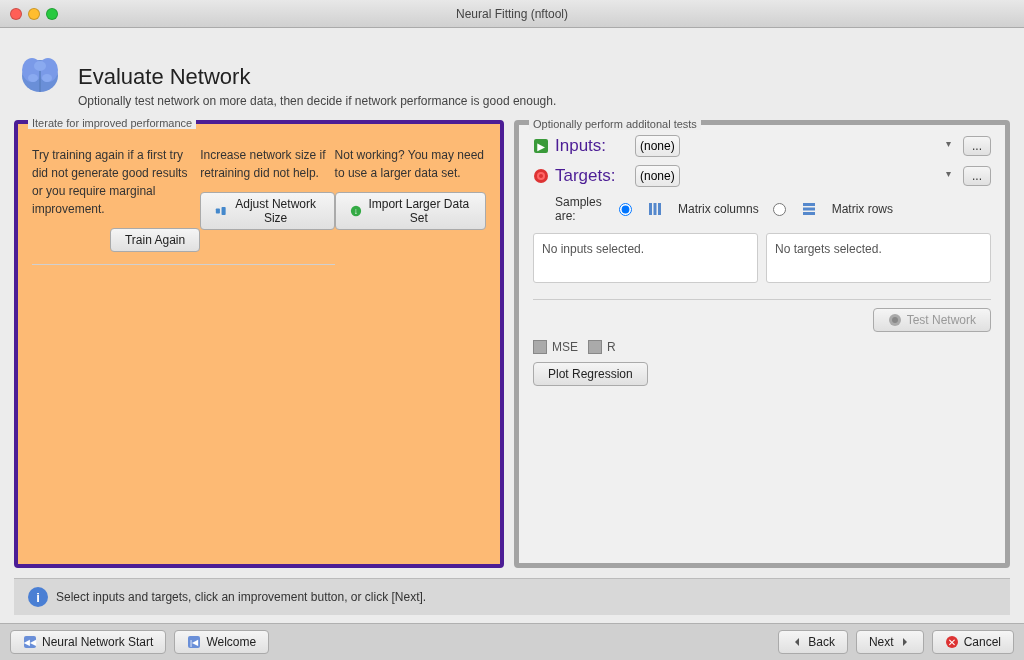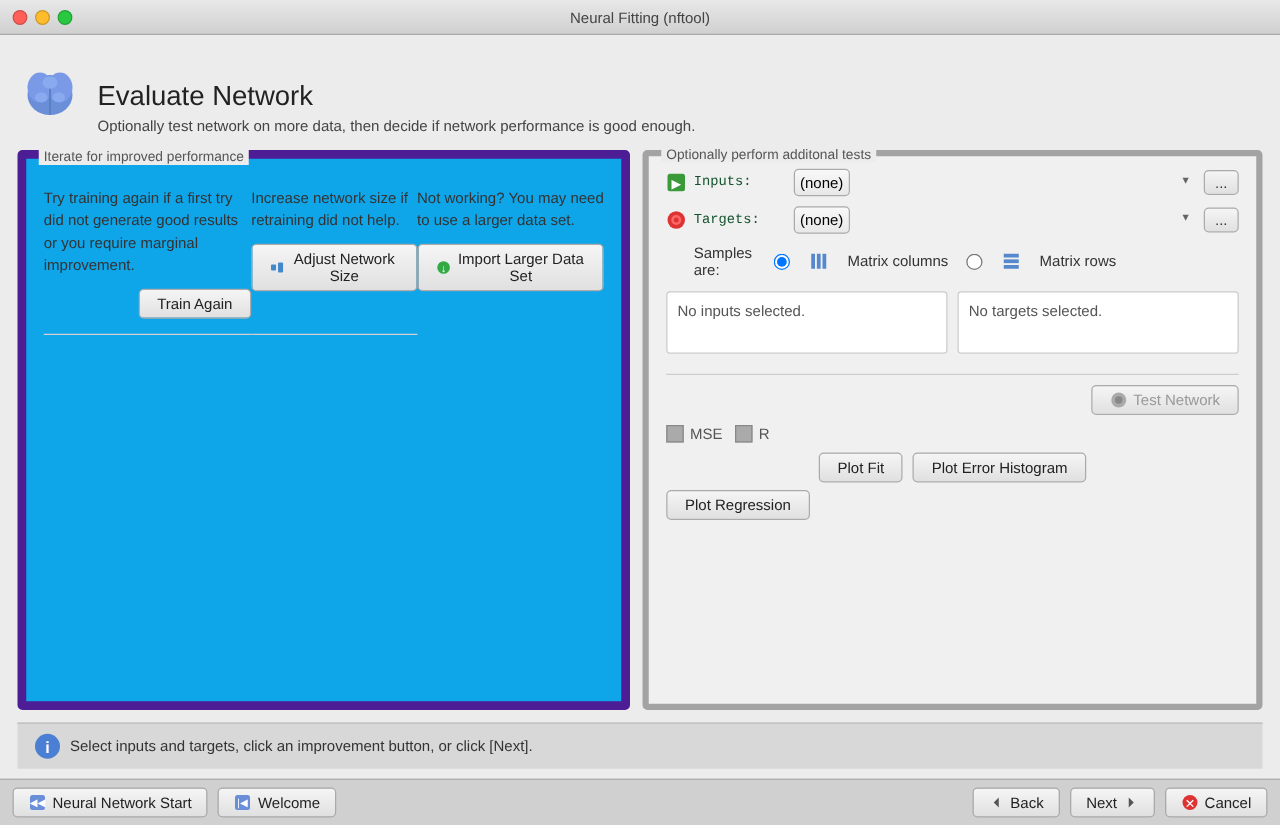--- a/index.html
+++ b/index.html
@@ -125,25 +125,24 @@
       display: flex;
       flex-direction: column;
     }
 
     .form-row {
       display: flex;
       align-items: center;
       margin-bottom: 8px;
     }
     .form-label {
-      font-size: 11px;
-      color: #14532d;
+      font-size: 17px;
+      color: #4c1d95;
       width: 80px;
       flex-shrink: 0;
-      font-family: Liberation Mono, monospace;
     }
     .form-select {
       flex: 1;
       height: 22px;
       font-size: 12px;
       background: linear-gradient(to bottom, #f8f8f8, #e8e8e8);
       border: 1px solid #aaa;
       border-radius: 4px;
       padding: 0 4px;
       appearance: none;
@@ -331,23 +330,23 @@
       padding: 4px 12px;
       font-size: 12px;
       cursor: pointer;
       display: flex;
       align-items: center;
       gap: 5px;
       color: #222;
     }
 
     .left-panel-wrapper {
-      border: 7px solid #4c1d95;
-      border-radius: 4px;
-      background: #0ea5e9;
+      border: 4px solid #4c1d95;
+      border-radius: 4px;
+      background: #fdba74;
       flex: 0 0 490px;
       display: flex;
       flex-direction: column;
       position: relative;
     }
     .left-panel-title {
       font-size: 11px;
       color: #555;
       position: absolute;
       top: -7px;
@@ -532,24 +531,20 @@
           <div class="metric-item">
             <div class="metric-box"></div>
             <span>MSE</span>
           </div>
           <div class="metric-item">
             <div class="metric-box"></div>
             <span>R</span>
           </div>
         </div>
 
-        <div class="plot-buttons">
-          <button class="mac-button">Plot Fit</button>
-          <button class="mac-button">Plot Error Histogram</button>
-        </div>
         <div class="plot-btn-bottom">
           <button class="mac-button">Plot Regression</button>
         </div>
 
       </div>
     </div>
   </div>
 
   <div class="status-bar">
     <div class="status-icon">i</div>

